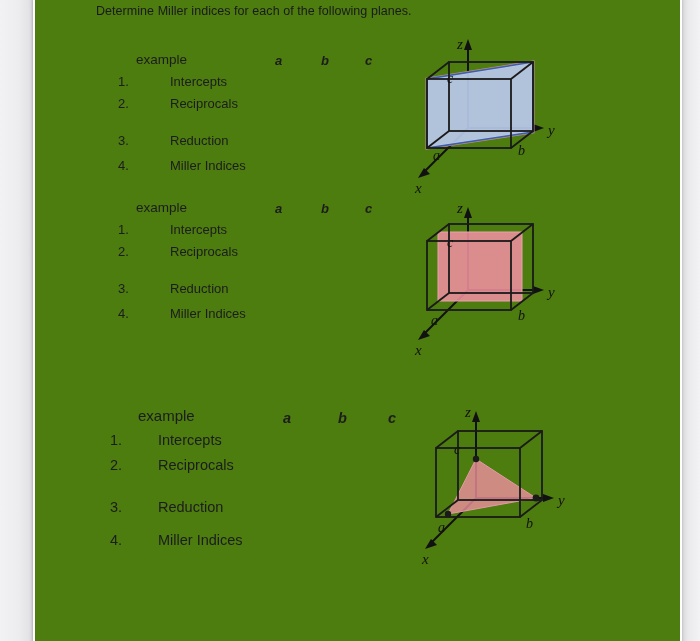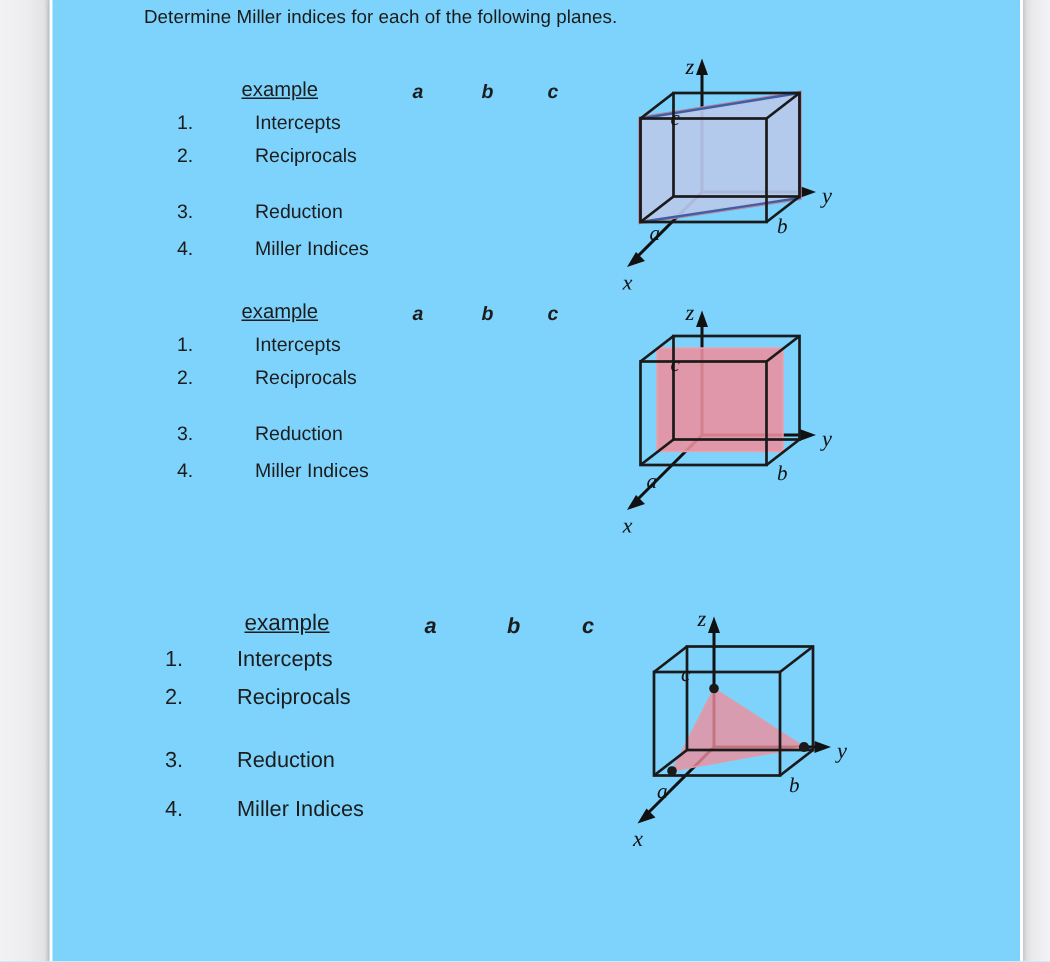--- a/index.html
+++ b/index.html
@@ -4,21 +4,21 @@
 <style>
   html, body {
     margin: 0;
     padding: 0;
     background: #ffffff;
   }
   #page {
     position: relative;
     width: 700px;
     height: 641px;
-    background: #7dd3fc;
+    background: #4d7c0f;
     overflow: hidden;
     font-family: "Liberation Sans", sans-serif;
   }
   
   .edge-left {
     position: absolute;
     left: 0; top: 0;
     width: 33px; height: 641px;
     background: linear-gradient(to right, #f2f2f4 0%, #ededef 55%, #e3e3e6 88%, #cfcfd3 100%);
   }
@@ -53,23 +53,21 @@
     white-space: nowrap;
   }
 
   
   .block {
     position: absolute;
     color: #1c1c1c;
   }
   .block .title {
     position: absolute;
-    text-decoration: underline;
-    white-space: nowrap;
-    margin-left: 25px;
+    white-space: nowrap;
   }
   .block .row {
     position: absolute;
     white-space: nowrap;
     text-align: center;
   }
   .block .num {
     position: absolute;
     white-space: nowrap;
   }

